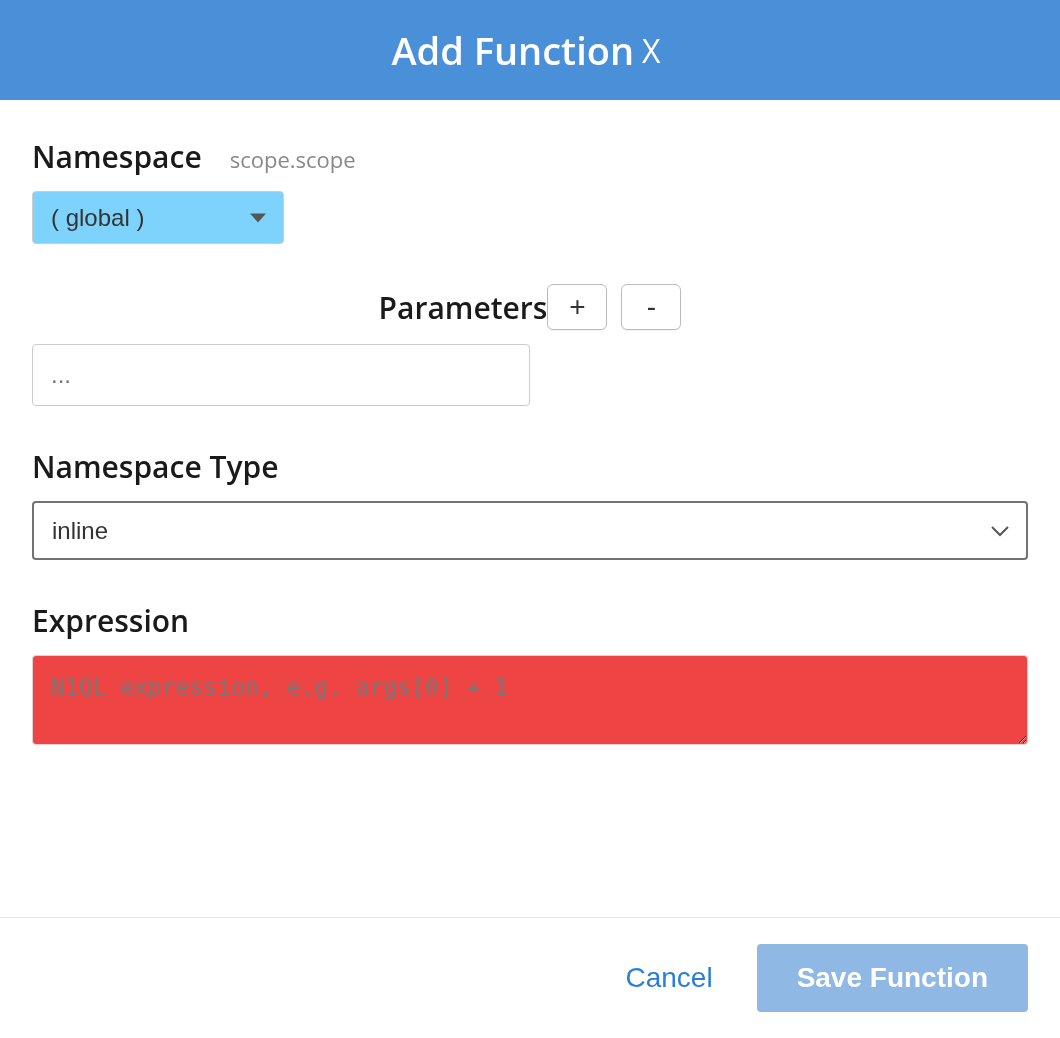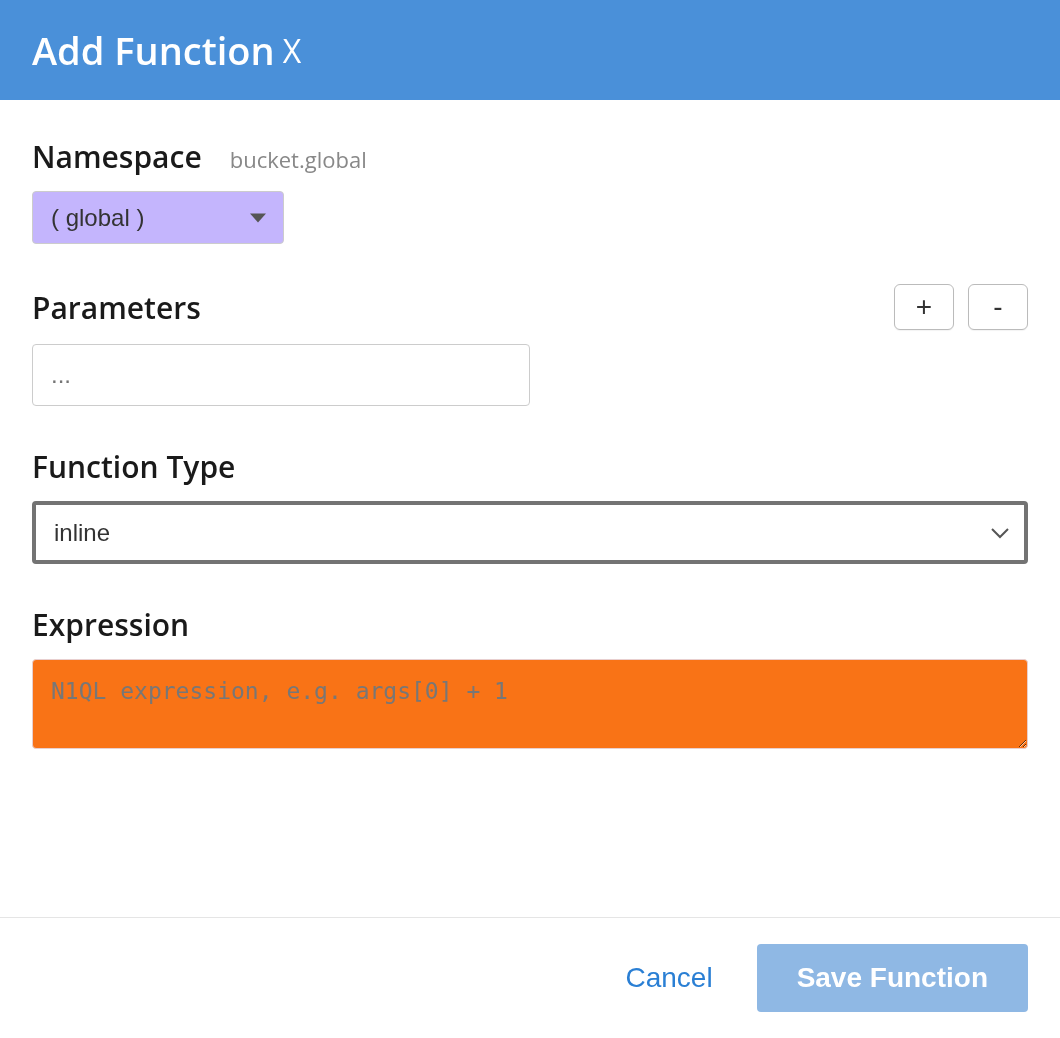--- a/index.html
+++ b/index.html
@@ -17,21 +17,21 @@
       width: 100%;
       height: 100%;
       display: flex;
       flex-direction: column;
     }
     .header {
       background: #4a90d9;
       color: #fff;
       padding: 24px 32px;
       display: flex;
-      justify-content: flex-start;
+      justify-content: center;
       align-items: center;
     }
     .header-title {
       font-size: 38px;
       font-weight: 600;
     }
     .close-x {
       font-size: 32px;
       font-weight: 400;
       cursor: pointer;
@@ -63,21 +63,21 @@
     }
     .select-wrap {
       position: relative;
       display: inline-block;
     }
     .select-namespace {
       font-size: 24px;
       padding: 12px 50px 12px 18px;
       border: 1px solid #ccc;
       border-radius: 4px;
-      background: #c4b5fd;
+      background: #7dd3fc;
       appearance: none;
       -webkit-appearance: none;
       cursor: pointer;
       min-width: 252px;
       color: #333;
     }
     .caret-down {
       position: absolute;
       right: 18px;
       top: 50%;
@@ -92,21 +92,21 @@
     .input-error {
       width: 100%;
       font-size: 24px;
       padding: 16px 18px;
       border: 1px solid #e8cfcf;
       border-radius: 4px;
       background: #f8e7e5;
     }
     .params-row {
       display: flex;
-      justify-content: space-between;
+      justify-content: center;
       align-items: center;
       margin-bottom: 14px;
     }
     .btn-group {
       display: flex;
       gap: 14px;
     }
     .btn-square {
       width: 60px;
       height: 46px;
@@ -127,21 +127,21 @@
       padding: 16px 18px;
       border: 1px solid #ccc;
       border-radius: 4px;
       background: #fff;
       color: #333;
     }
     .select-full {
       width: 100%;
       font-size: 24px;
       padding: 14px 50px 14px 18px;
-      border: 4px solid #737373;
+      border: 2px solid #737373;
       border-radius: 4px;
       background: #fff;
       appearance: none;
       -webkit-appearance: none;
       cursor: pointer;
       color: #333;
     }
     .select-full-wrap {
       position: relative;
       width: 100%;
@@ -153,21 +153,21 @@
       transform: translateY(-50%);
       pointer-events: none;
     }
     .textarea-error {
       width: 100%;
       font-size: 23px;
       font-family: "Menlo", "Consolas", monospace;
       padding: 18px 18px;
       border: 1px solid #e8cfcf;
       border-radius: 4px;
-      background: #f97316;
+      background: #ef4444;
       resize: both;
       min-height: 80px;
       color: #333;
     }
     .textarea-error::placeholder {
       color: #777;
     }
     .footer {
       border-top: 1px solid #e5e5e5;
       padding: 26px 32px;
@@ -202,21 +202,21 @@
   <div class="header">
     <div class="header-title">Add Function</div>
     <div class="close-x">X</div>
   </div>
 
   <div class="body">
 
     <div class="field-group">
       <div class="label-row">
         <span class="field-label">Namespace</span>
-        <span class="field-hint">bucket.global</span>
+        <span class="field-hint">scope.scope</span>
       </div>
       <div class="select-wrap">
         <select class="select-namespace">
           <option>( global )</option>
         </select>
         <span class="caret-down"></span>
       </div>
     </div>
 
 
@@ -226,21 +226,21 @@
         <div class="btn-group">
           <button class="btn-square">+</button>
           <button class="btn-square">-</button>
         </div>
       </div>
       <input type="text" class="input-params" placeholder="..." style="">
     </div>
 
     <div class="field-group">
       <div class="label-row">
-        <span class="field-label">Function Type</span>
+        <span class="field-label">Namespace Type</span>
       </div>
       <div class="select-full-wrap">
         <select class="select-full">
           <option>inline</option>
         </select>
         <svg class="chevron-down-svg" width="20" height="12" viewBox="0 0 20 12">
           <path d="M2 2 L10 10 L18 2" stroke="#555" stroke-width="2" fill="none"></path>
         </svg>
       </div>
     </div>

